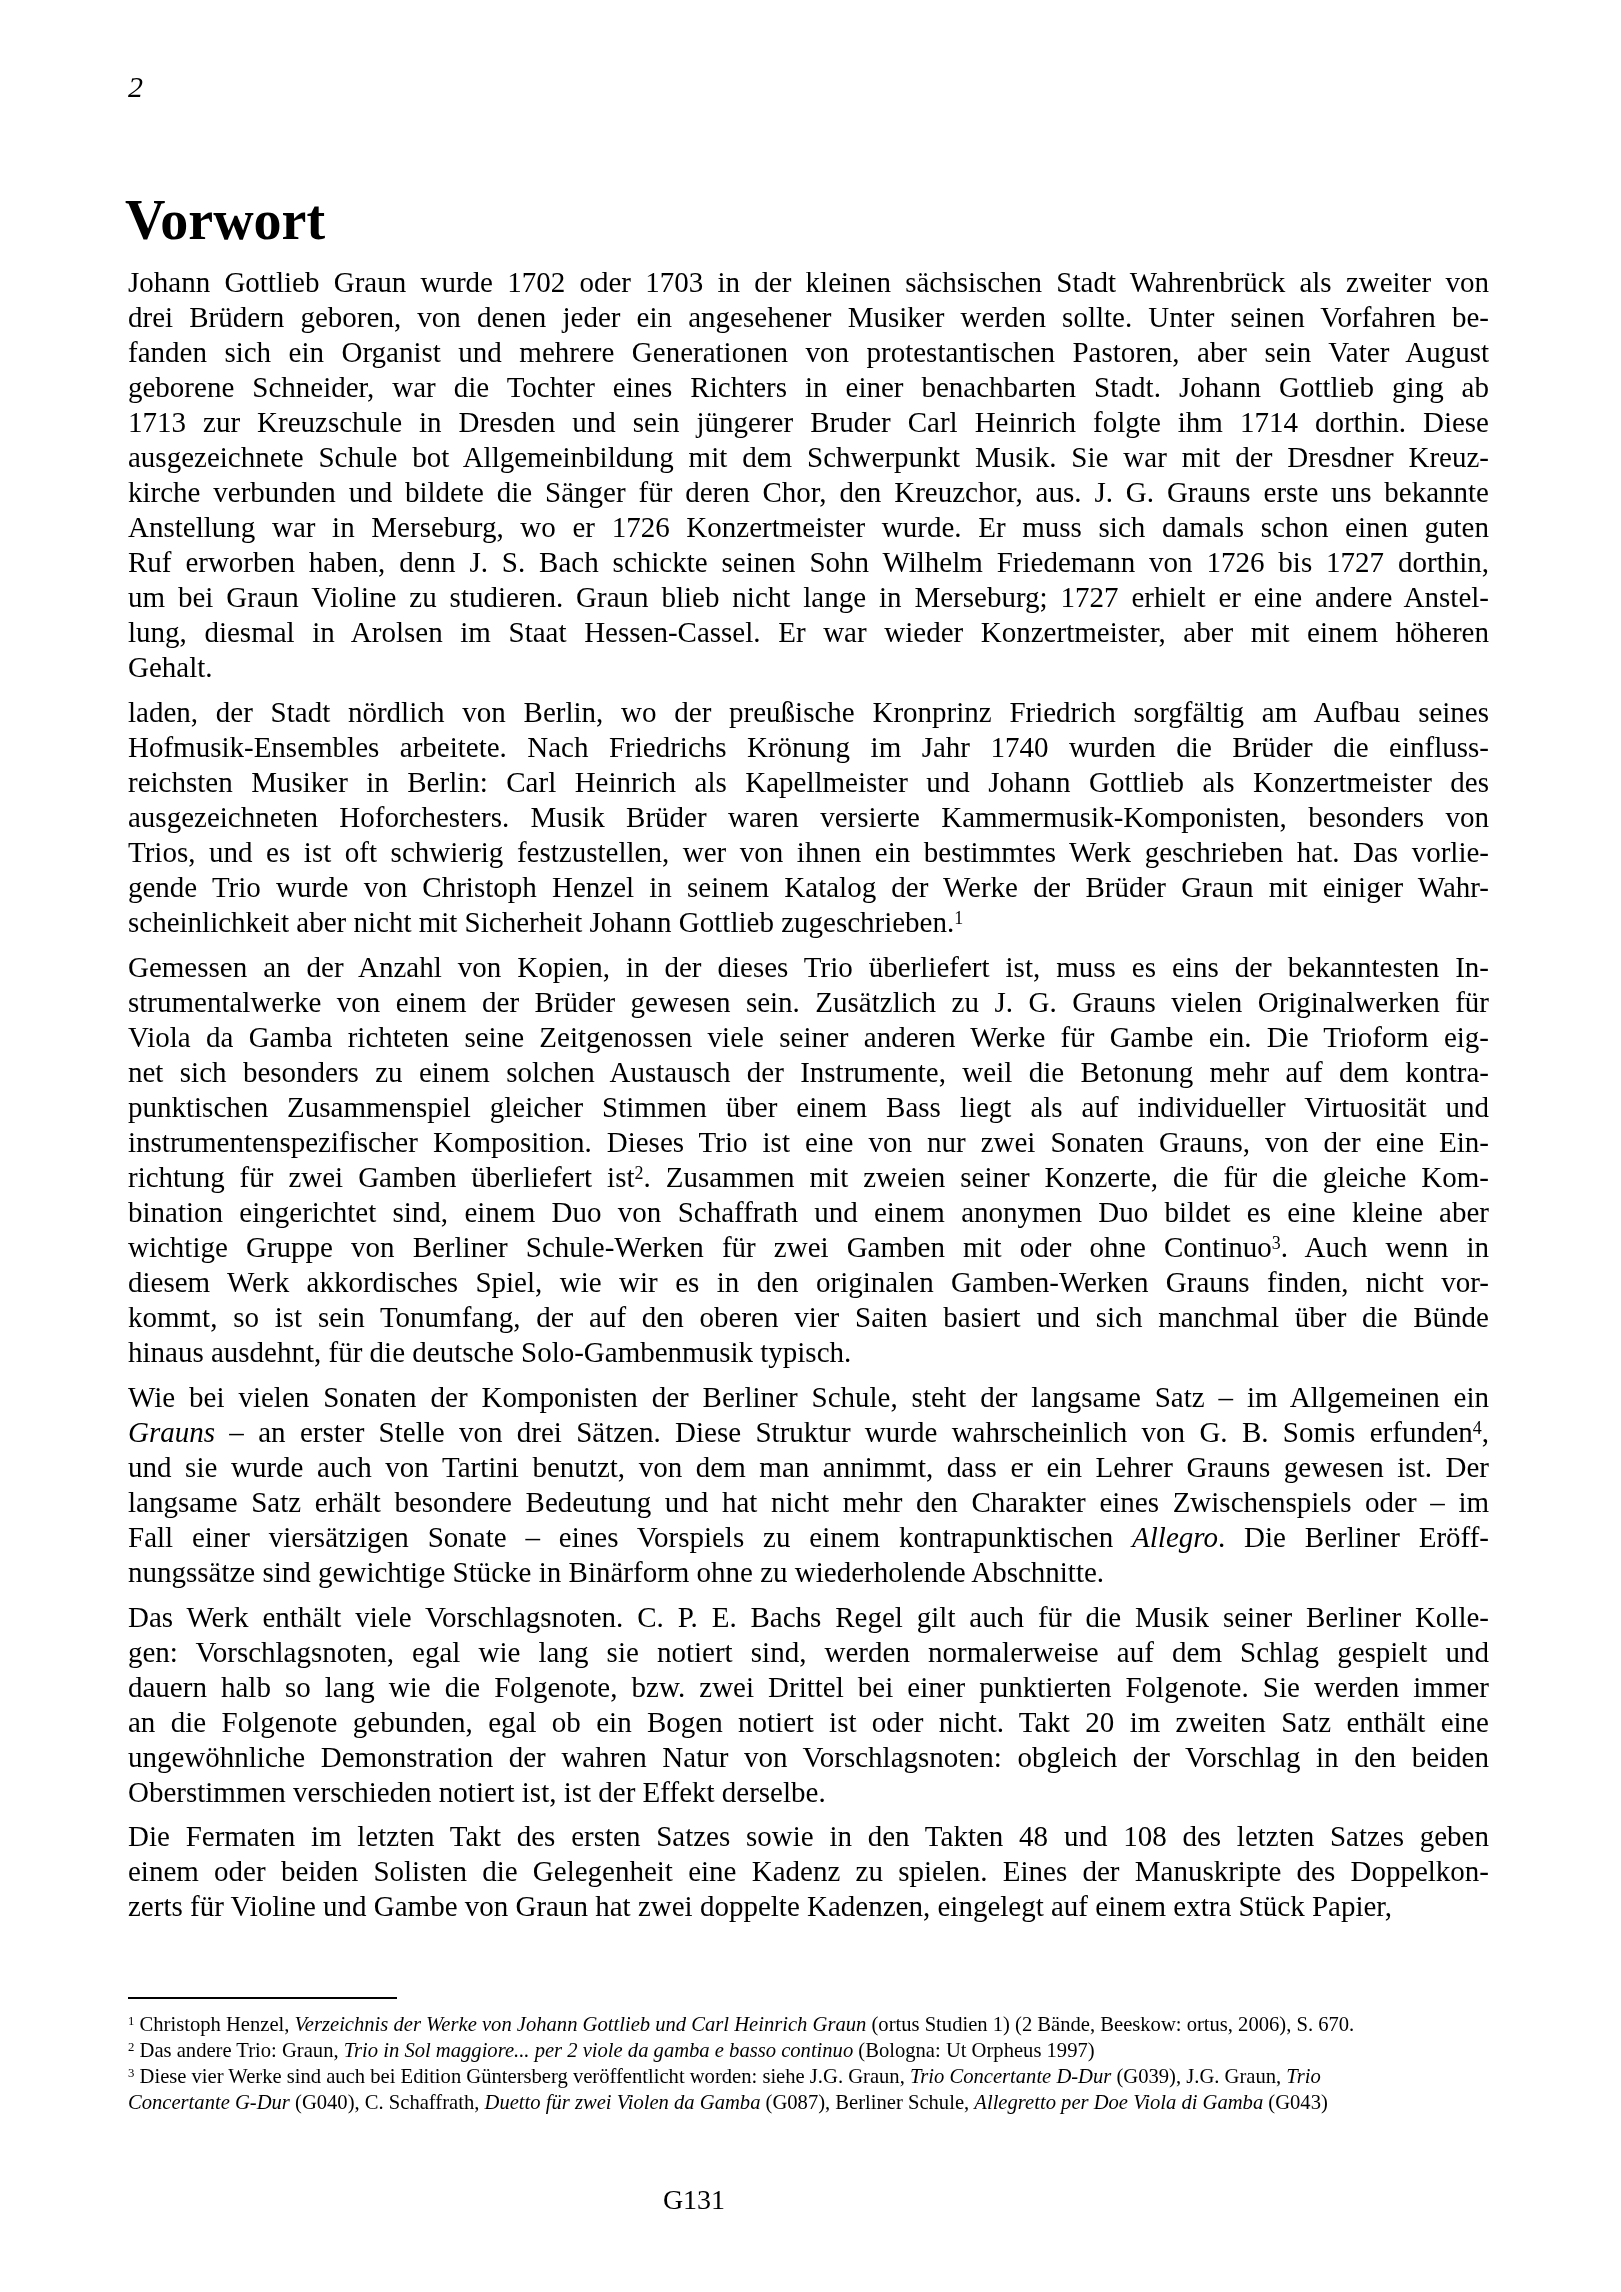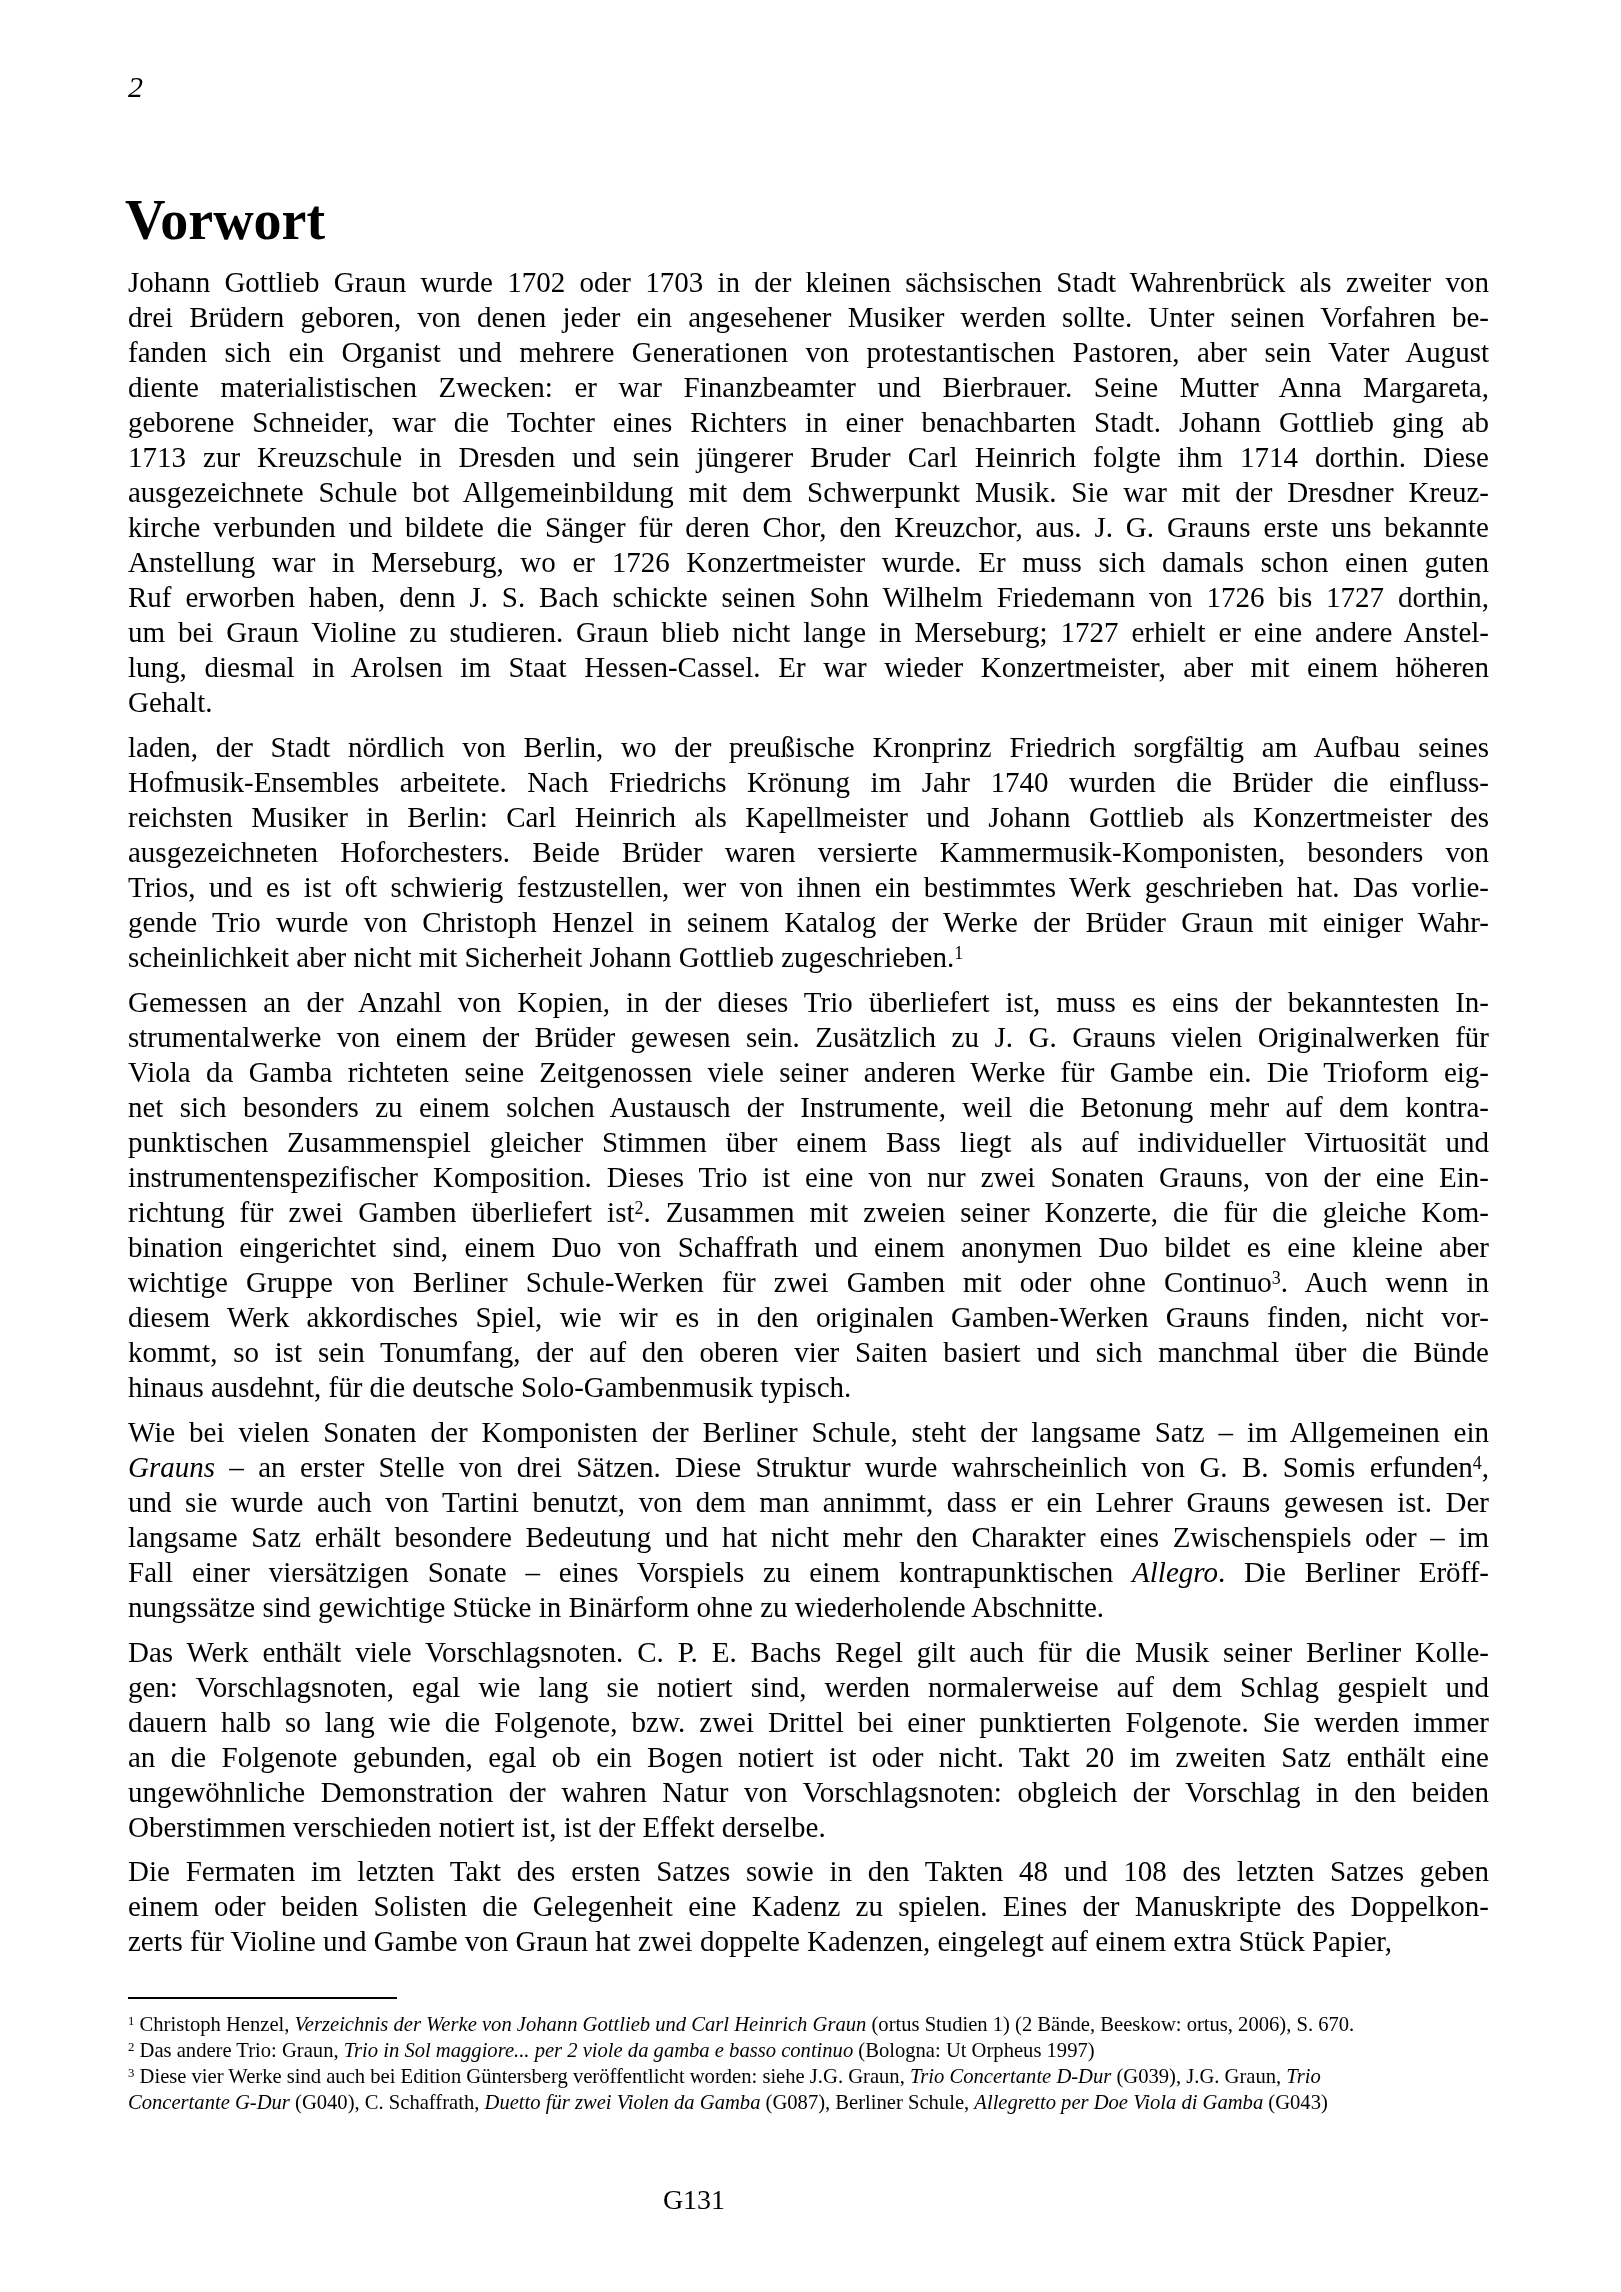--- a/index.html
+++ b/index.html
@@ -88,36 +88,35 @@
 
   <div class="pagenum">2</div>
 
   <h1 class="title">Vorwort</h1>
 
   <div class="content">
     <div class="para">
         <div class="ln">Johann Gottlieb Graun wurde 1702 oder 1703 in der kleinen sächsischen Stadt Wahrenbrück als zweiter von</div>
         <div class="ln">drei Brüdern geboren, von denen jeder ein angesehener Musiker werden sollte. Unter seinen Vorfahren be-</div>
         <div class="ln">fanden sich ein Organist und mehrere Generationen von protestantischen Pastoren, aber sein Vater August</div>
-        <div class="ln">diente materialistischen Zwecken: er war Finanzbeamter und Bierbrauer. Seine Mutter Anna Margareta,</div>
         <div class="ln">geborene Schneider, war die Tochter eines Richters in einer benachbarten Stadt. Johann Gottlieb ging ab</div>
         <div class="ln">1713 zur Kreuzschule in Dresden und sein jüngerer Bruder Carl Heinrich folgte ihm 1714 dorthin. Diese</div>
         <div class="ln">ausgezeichnete Schule bot Allgemeinbildung mit dem Schwerpunkt Musik. Sie war mit der Dresdner Kreuz-</div>
         <div class="ln">kirche verbunden und bildete die Sänger für deren Chor, den Kreuzchor, aus. J. G. Grauns erste uns bekannte</div>
         <div class="ln">Anstellung war in Merseburg, wo er 1726 Konzertmeister wurde. Er muss sich damals schon einen guten</div>
         <div class="ln">Ruf erworben haben, denn J. S. Bach schickte seinen Sohn Wilhelm Friedemann von 1726 bis 1727 dorthin,</div>
         <div class="ln">um bei Graun Violine zu studieren. Graun blieb nicht lange in Merseburg; 1727 erhielt er eine andere Anstel-</div>
         <div class="ln">lung, diesmal in Arolsen im Staat Hessen-Cassel. Er war wieder Konzertmeister, aber mit einem höheren</div>
         <div class="ln last">Gehalt.</div>
       </div>
     <div class="para">
         <div class="ln">laden, der Stadt nördlich von Berlin, wo der preußische Kronprinz Friedrich sorgfältig am Aufbau seines</div>
         <div class="ln">Hofmusik-Ensembles arbeitete. Nach Friedrichs Krönung im Jahr 1740 wurden die Brüder die einfluss-</div>
         <div class="ln">reichsten Musiker in Berlin: Carl Heinrich als Kapellmeister und Johann Gottlieb als Konzertmeister des</div>
-        <div class="ln">ausgezeichneten Hoforchesters. Beide Brüder waren versierte Kammermusik-Komponisten, besonders von</div>
+        <div class="ln">ausgezeichneten Hoforchesters. Musik Brüder waren versierte Kammermusik-Komponisten, besonders von</div>
         <div class="ln">Trios, und es ist oft schwierig festzustellen, wer von ihnen ein bestimmtes Werk geschrieben hat. Das vorlie-</div>
         <div class="ln">gende Trio wurde von Christoph Henzel in seinem Katalog der Werke der Brüder Graun mit einiger Wahr-</div>
         <div class="ln last">scheinlichkeit aber nicht mit Sicherheit Johann Gottlieb zugeschrieben.<sup>1</sup></div>
       </div>
     <div class="para">
         <div class="ln">Gemessen an der Anzahl von Kopien, in der dieses Trio überliefert ist, muss es eins der bekanntesten In-</div>
         <div class="ln">strumentalwerke von einem der Brüder gewesen sein. Zusätzlich zu J. G. Grauns vielen Originalwerken für</div>
         <div class="ln">Viola da Gamba richteten seine Zeitgenossen viele seiner anderen Werke für Gambe ein. Die Trioform eig-</div>
         <div class="ln">net sich besonders zu einem solchen Austausch der Instrumente, weil die Betonung mehr auf dem kontra-</div>
         <div class="ln">punktischen Zusammenspiel gleicher Stimmen über einem Bass liegt als auf individueller Virtuosität und</div>

